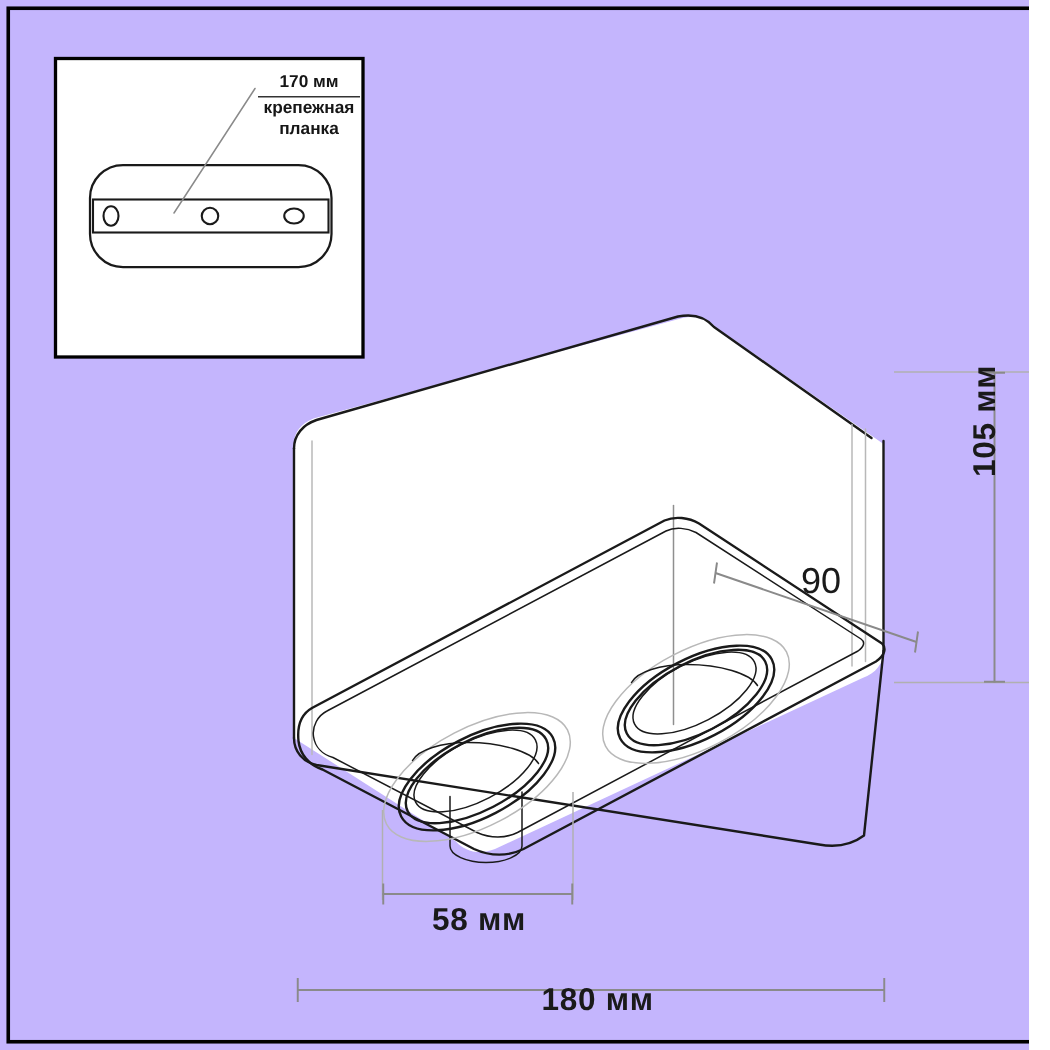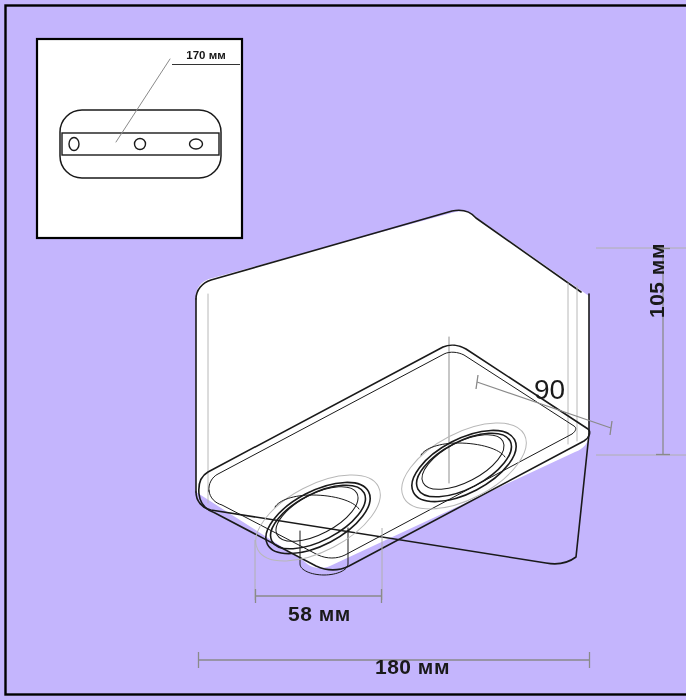--- a/index.html
+++ b/index.html
@@ -28,21 +28,21 @@
     color: #1a1a1a;
     white-space: nowrap;
     user-select: none;
   }
   .dim-label {
     font-size: 21px;
     font-weight: 700;
     letter-spacing: 0.5px;
   }
   .dim-label-small {
-    font-size: 28px;
+    font-size: 24px;
     font-weight: 400;
   }
   .inset-label {
     font-size: 11.5px;
     font-weight: 700;
     text-align: center;
     line-height: 13.5px;
     color: #161616;
   }
   #label-170 {
@@ -68,21 +68,21 @@
   }
   #label-90 {
     left: 534px;
     top: 374px;
   }
   #label-67 {
     left: 288px;
     top: 602px;
   }
   #label-180 {
-    left: 375px;
+    left: 361px;
     top: 655px;
   }
 </style>
 </head>
 <body>
 
 <div id="page">
 
   <svg id="drawing" viewBox="0 0 700 700">
     <defs>
@@ -234,20 +234,24 @@
       <ellipse class="hole" cx="196" cy="144" rx="6.5" ry="5"></ellipse>
 
       <path class="leader" d="M 170,59 L 116,142"></path>
     </g>
   </svg>
 
   <div class="lbl inset-label" id="label-170">
     <span class="underline">170 мм</span>
   </div>
 
+  <div class="lbl inset-label" id="label-plank">
+    <span>крепежная</span><br>
+    <span>планка</span>
+  </div>
 
   <div class="lbl dim-label" id="label-105">105 мм</div>
 
   <div class="lbl dim-label-small" id="label-90">90</div>
 
   <div class="lbl dim-label" id="label-67">58 мм</div>
 
   <div class="lbl dim-label" id="label-180">180 мм</div>
 
 </div>

